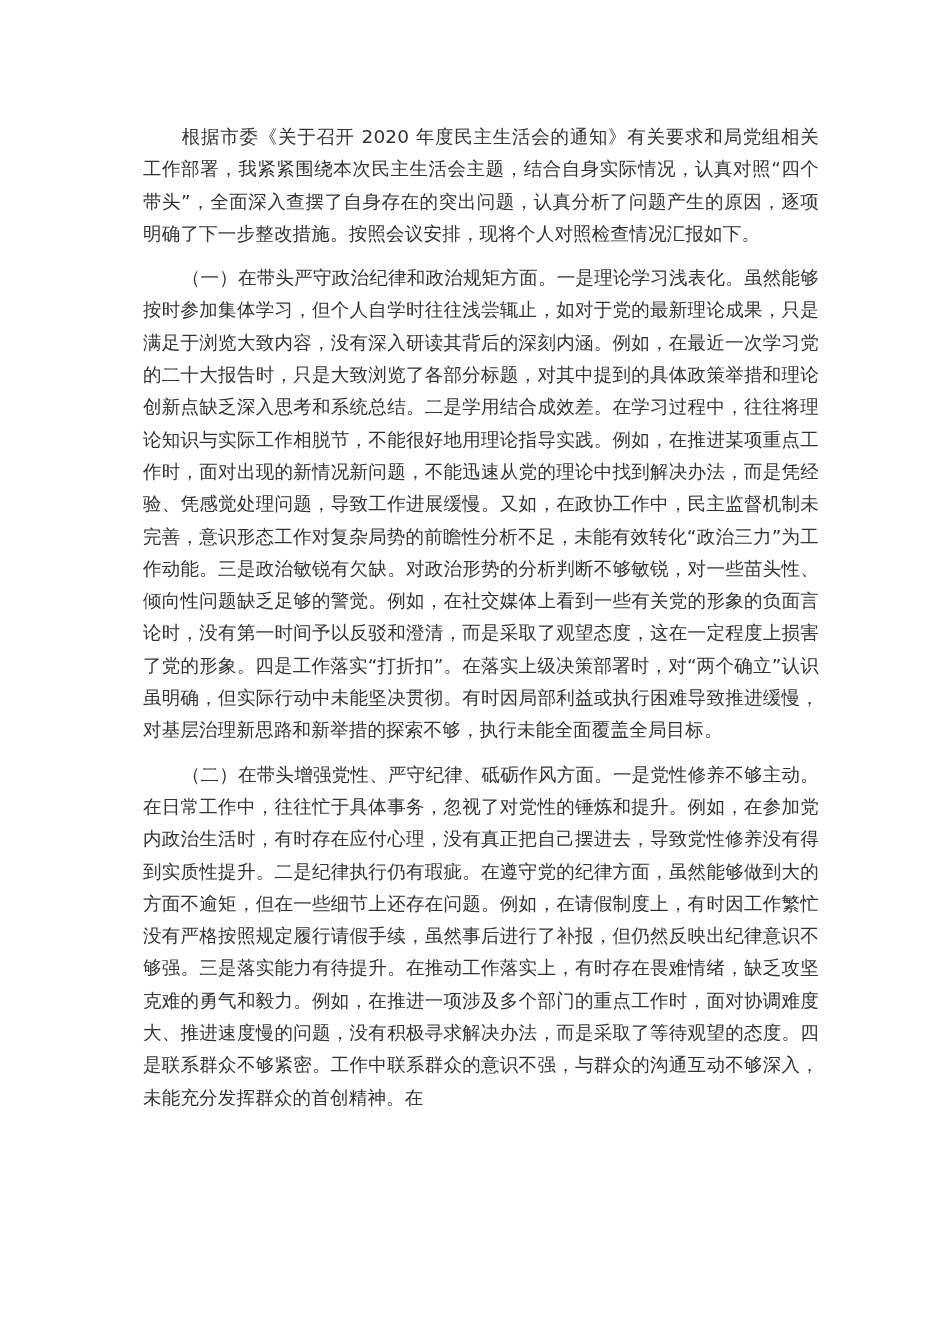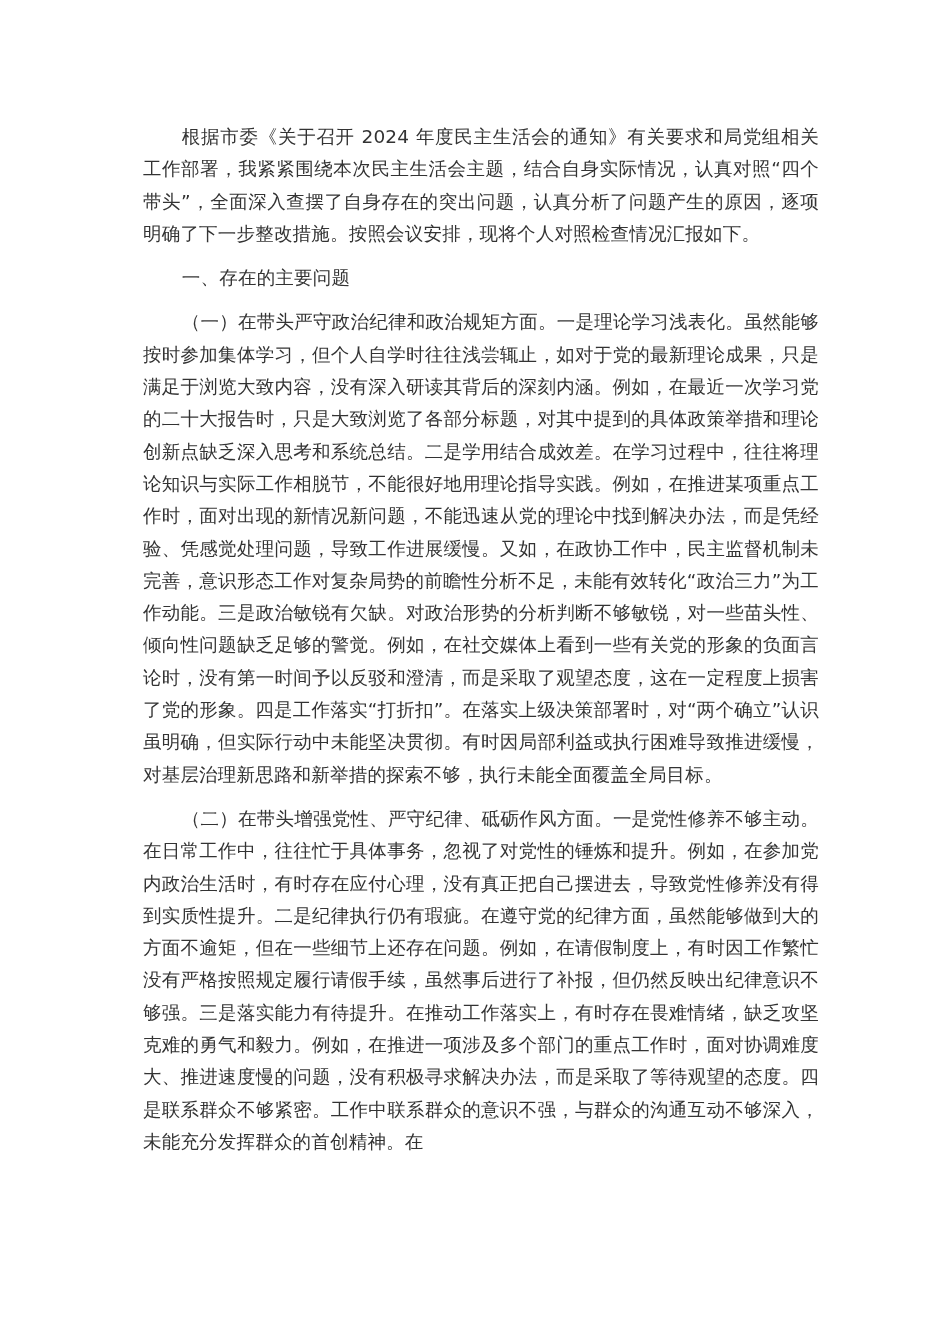--- a/index.html
+++ b/index.html
@@ -22,17 +22,16 @@
   }
   .heading {
     margin: 0 0 12px 0;
     text-indent: 2.1em;
   }
 </style>
 </head>
 <body>
 
 <div class="page">
-  <p class="para">根据市委《关于召开 2024 年度民主生活会的通知》有关要求和局党组相关工作部署，我紧紧围绕本次民主生活会主题，结合自身实际情况，认真对照“四个带头”，全面深入查摆了自身存在的突出问题，认真分析了问题产生的原因，逐项明确了下一步整改措施。按照会议安排，现将个人对照检查情况汇报如下。</p>
-  <p class="heading">一、存在的主要问题</p>
+  <p class="para">根据市委《关于召开 2020 年度民主生活会的通知》有关要求和局党组相关工作部署，我紧紧围绕本次民主生活会主题，结合自身实际情况，认真对照“四个带头”，全面深入查摆了自身存在的突出问题，认真分析了问题产生的原因，逐项明确了下一步整改措施。按照会议安排，现将个人对照检查情况汇报如下。</p>
   <p class="para">（一）在带头严守政治纪律和政治规矩方面。一是理论学习浅表化。虽然能够按时参加集体学习，但个人自学时往往浅尝辄止，如对于党的最新理论成果，只是满足于浏览大致内容，没有深入研读其背后的深刻内涵。例如，在最近一次学习党的二十大报告时，只是大致浏览了各部分标题，对其中提到的具体政策举措和理论创新点缺乏深入思考和系统总结。二是学用结合成效差。在学习过程中，往往将理论知识与实际工作相脱节，不能很好地用理论指导实践。例如，在推进某项重点工作时，面对出现的新情况新问题，不能迅速从党的理论中找到解决办法，而是凭经验、凭感觉处理问题，导致工作进展缓慢。又如，在政协工作中，民主监督机制未完善，意识形态工作对复杂局势的前瞻性分析不足，未能有效转化“政治三力”为工作动能。三是政治敏锐有欠缺。对政治形势的分析判断不够敏锐，对一些苗头性、倾向性问题缺乏足够的警觉。例如，在社交媒体上看到一些有关党的形象的负面言论时，没有第一时间予以反驳和澄清，而是采取了观望态度，这在一定程度上损害了党的形象。四是工作落实“打折扣”。在落实上级决策部署时，对“两个确立”认识虽明确，但实际行动中未能坚决贯彻。有时因局部利益或执行困难导致推进缓慢，对基层治理新思路和新举措的探索不够，执行未能全面覆盖全局目标。</p>
   <p class="para">（二）在带头增强党性、严守纪律、砥砺作风方面。一是党性修养不够主动。在日常工作中，往往忙于具体事务，忽视了对党性的锤炼和提升。例如，在参加党内政治生活时，有时存在应付心理，没有真正把自己摆进去，导致党性修养没有得到实质性提升。二是纪律执行仍有瑕疵。在遵守党的纪律方面，虽然能够做到大的方面不逾矩，但在一些细节上还存在问题。例如，在请假制度上，有时因工作繁忙没有严格按照规定履行请假手续，虽然事后进行了补报，但仍然反映出纪律意识不够强。三是落实能力有待提升。在推动工作落实上，有时存在畏难情绪，缺乏攻坚克难的勇气和毅力。例如，在推进一项涉及多个部门的重点工作时，面对协调难度大、推进速度慢的问题，没有积极寻求解决办法，而是采取了等待观望的态度。四是联系群众不够紧密。工作中联系群众的意识不强，与群众的沟通互动不够深入，未能充分发挥群众的首创精神。在</p>
 </div>
 
 </body></html>

